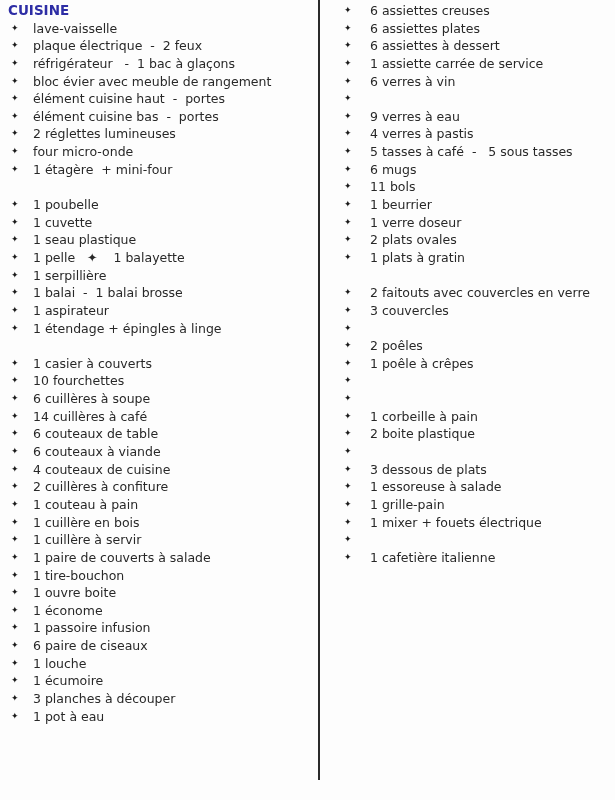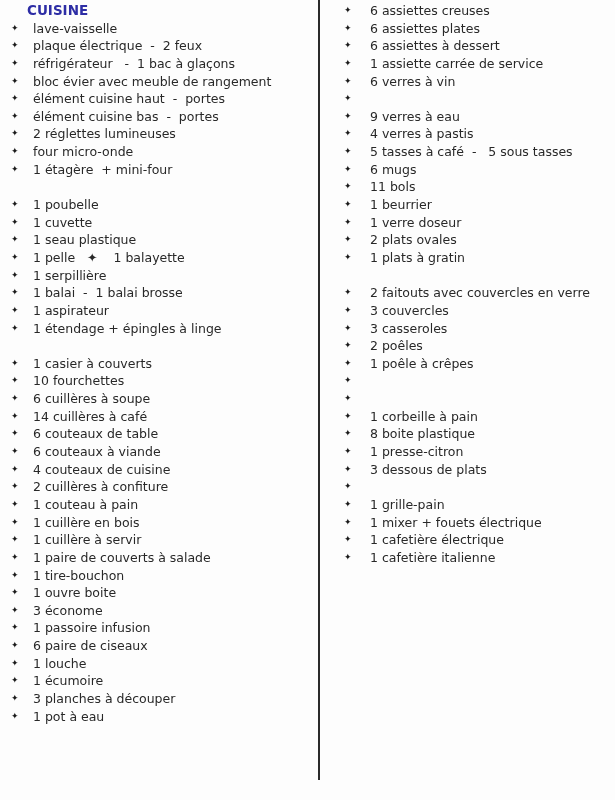--- a/index.html
+++ b/index.html
@@ -34,21 +34,20 @@
     font-size: 12.5px;
   }
   .col-left  { left: 8px;   width: 300px; }
   .col-right { left: 341px; width: 272px; }
   .doc-title {
     height: 17.65px;
     line-height: 17.65px;
     font-weight: bold;
     font-size: 13.5px;
     color: #2d2da5;
-    margin-left: 19px;
   }
   .section + .section { margin-top: 17.65px; }
   .row {
     display: flex;
     align-items: center;
     height: 17.65px;
     line-height: 17.65px;
   }
   .bullet {
     flex: 0 0 25px;
@@ -197,21 +196,21 @@
         <div class="row">
           <span class="bullet">✦</span>
           <span class="item-text">1 tire-bouchon</span>
         </div>
         <div class="row">
           <span class="bullet">✦</span>
           <span class="item-text">1 ouvre boite</span>
         </div>
         <div class="row">
           <span class="bullet">✦</span>
-          <span class="item-text">3 économe</span>
+          <span class="item-text">1 économe</span>
         </div>
         <div class="row">
           <span class="bullet">✦</span>
           <span class="item-text">1 passoire infusion</span>
         </div>
         <div class="row">
           <span class="bullet">✦</span>
           <span class="item-text">6 paire de ciseaux</span>
         </div>
         <div class="row">
@@ -300,21 +299,20 @@
         <div class="row">
           <span class="bullet">✦</span>
           <span class="item-text">2 faitouts avec couvercles en verre</span>
         </div>
         <div class="row">
           <span class="bullet">✦</span>
           <span class="item-text">3 couvercles</span>
         </div>
         <div class="row">
           <span class="bullet">✦</span>
-          <span class="item-text">3 casseroles</span>
         </div>
         <div class="row">
           <span class="bullet">✦</span>
           <span class="item-text">2 poêles</span>
         </div>
         <div class="row">
           <span class="bullet">✦</span>
           <span class="item-text">1 poêle à crêpes</span>
         </div>
         <div class="row">
@@ -322,44 +320,43 @@
         </div>
         <div class="row">
           <span class="bullet">✦</span>
         </div>
         <div class="row">
           <span class="bullet">✦</span>
           <span class="item-text">1 corbeille à pain</span>
         </div>
         <div class="row">
           <span class="bullet">✦</span>
-          <span class="item-text">8 boite plastique</span>
-        </div>
-        <div class="row">
-          <span class="bullet">✦</span>
-          <span class="item-text">1 presse-citron</span>
+          <span class="item-text">2 boite plastique</span>
+        </div>
+        <div class="row">
+          <span class="bullet">✦</span>
         </div>
         <div class="row">
           <span class="bullet">✦</span>
           <span class="item-text">3 dessous de plats</span>
         </div>
         <div class="row">
           <span class="bullet">✦</span>
+          <span class="item-text">1 essoreuse à salade</span>
         </div>
         <div class="row">
           <span class="bullet">✦</span>
           <span class="item-text">1 grille-pain</span>
         </div>
         <div class="row">
           <span class="bullet">✦</span>
           <span class="item-text">1 mixer + fouets électrique</span>
         </div>
         <div class="row">
           <span class="bullet">✦</span>
-          <span class="item-text">1 cafetière électrique</span>
         </div>
         <div class="row">
           <span class="bullet">✦</span>
           <span class="item-text">1 cafetière italienne</span>
         </div>
       </div>
     </div>
 </div>
 
 </body></html>

